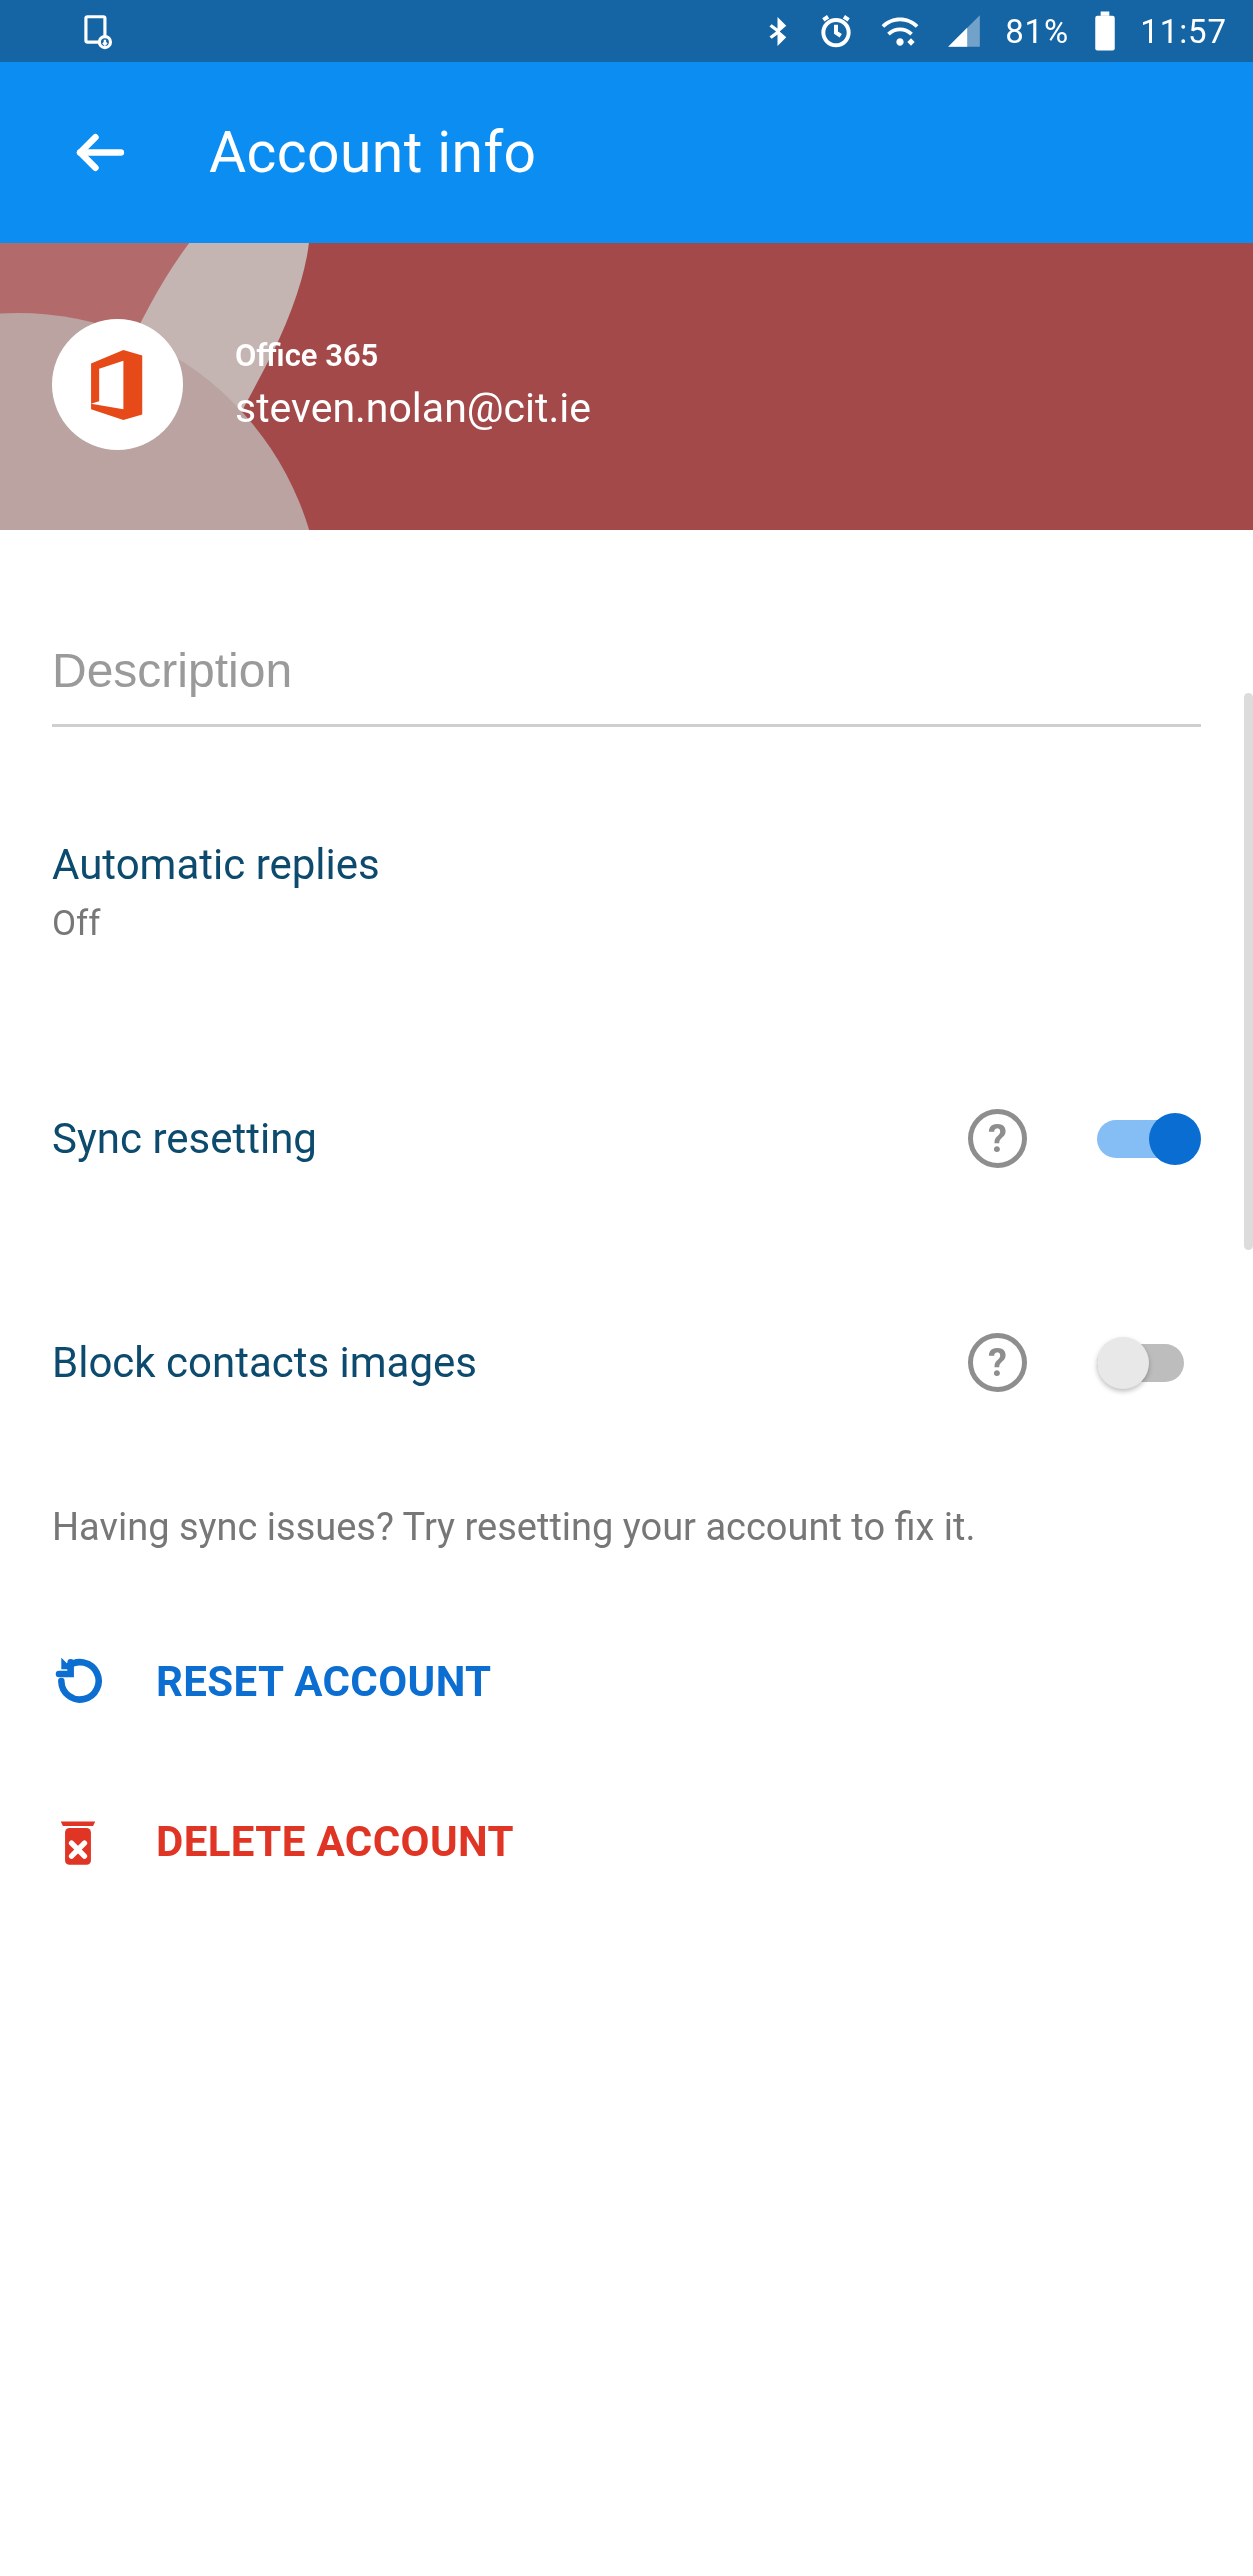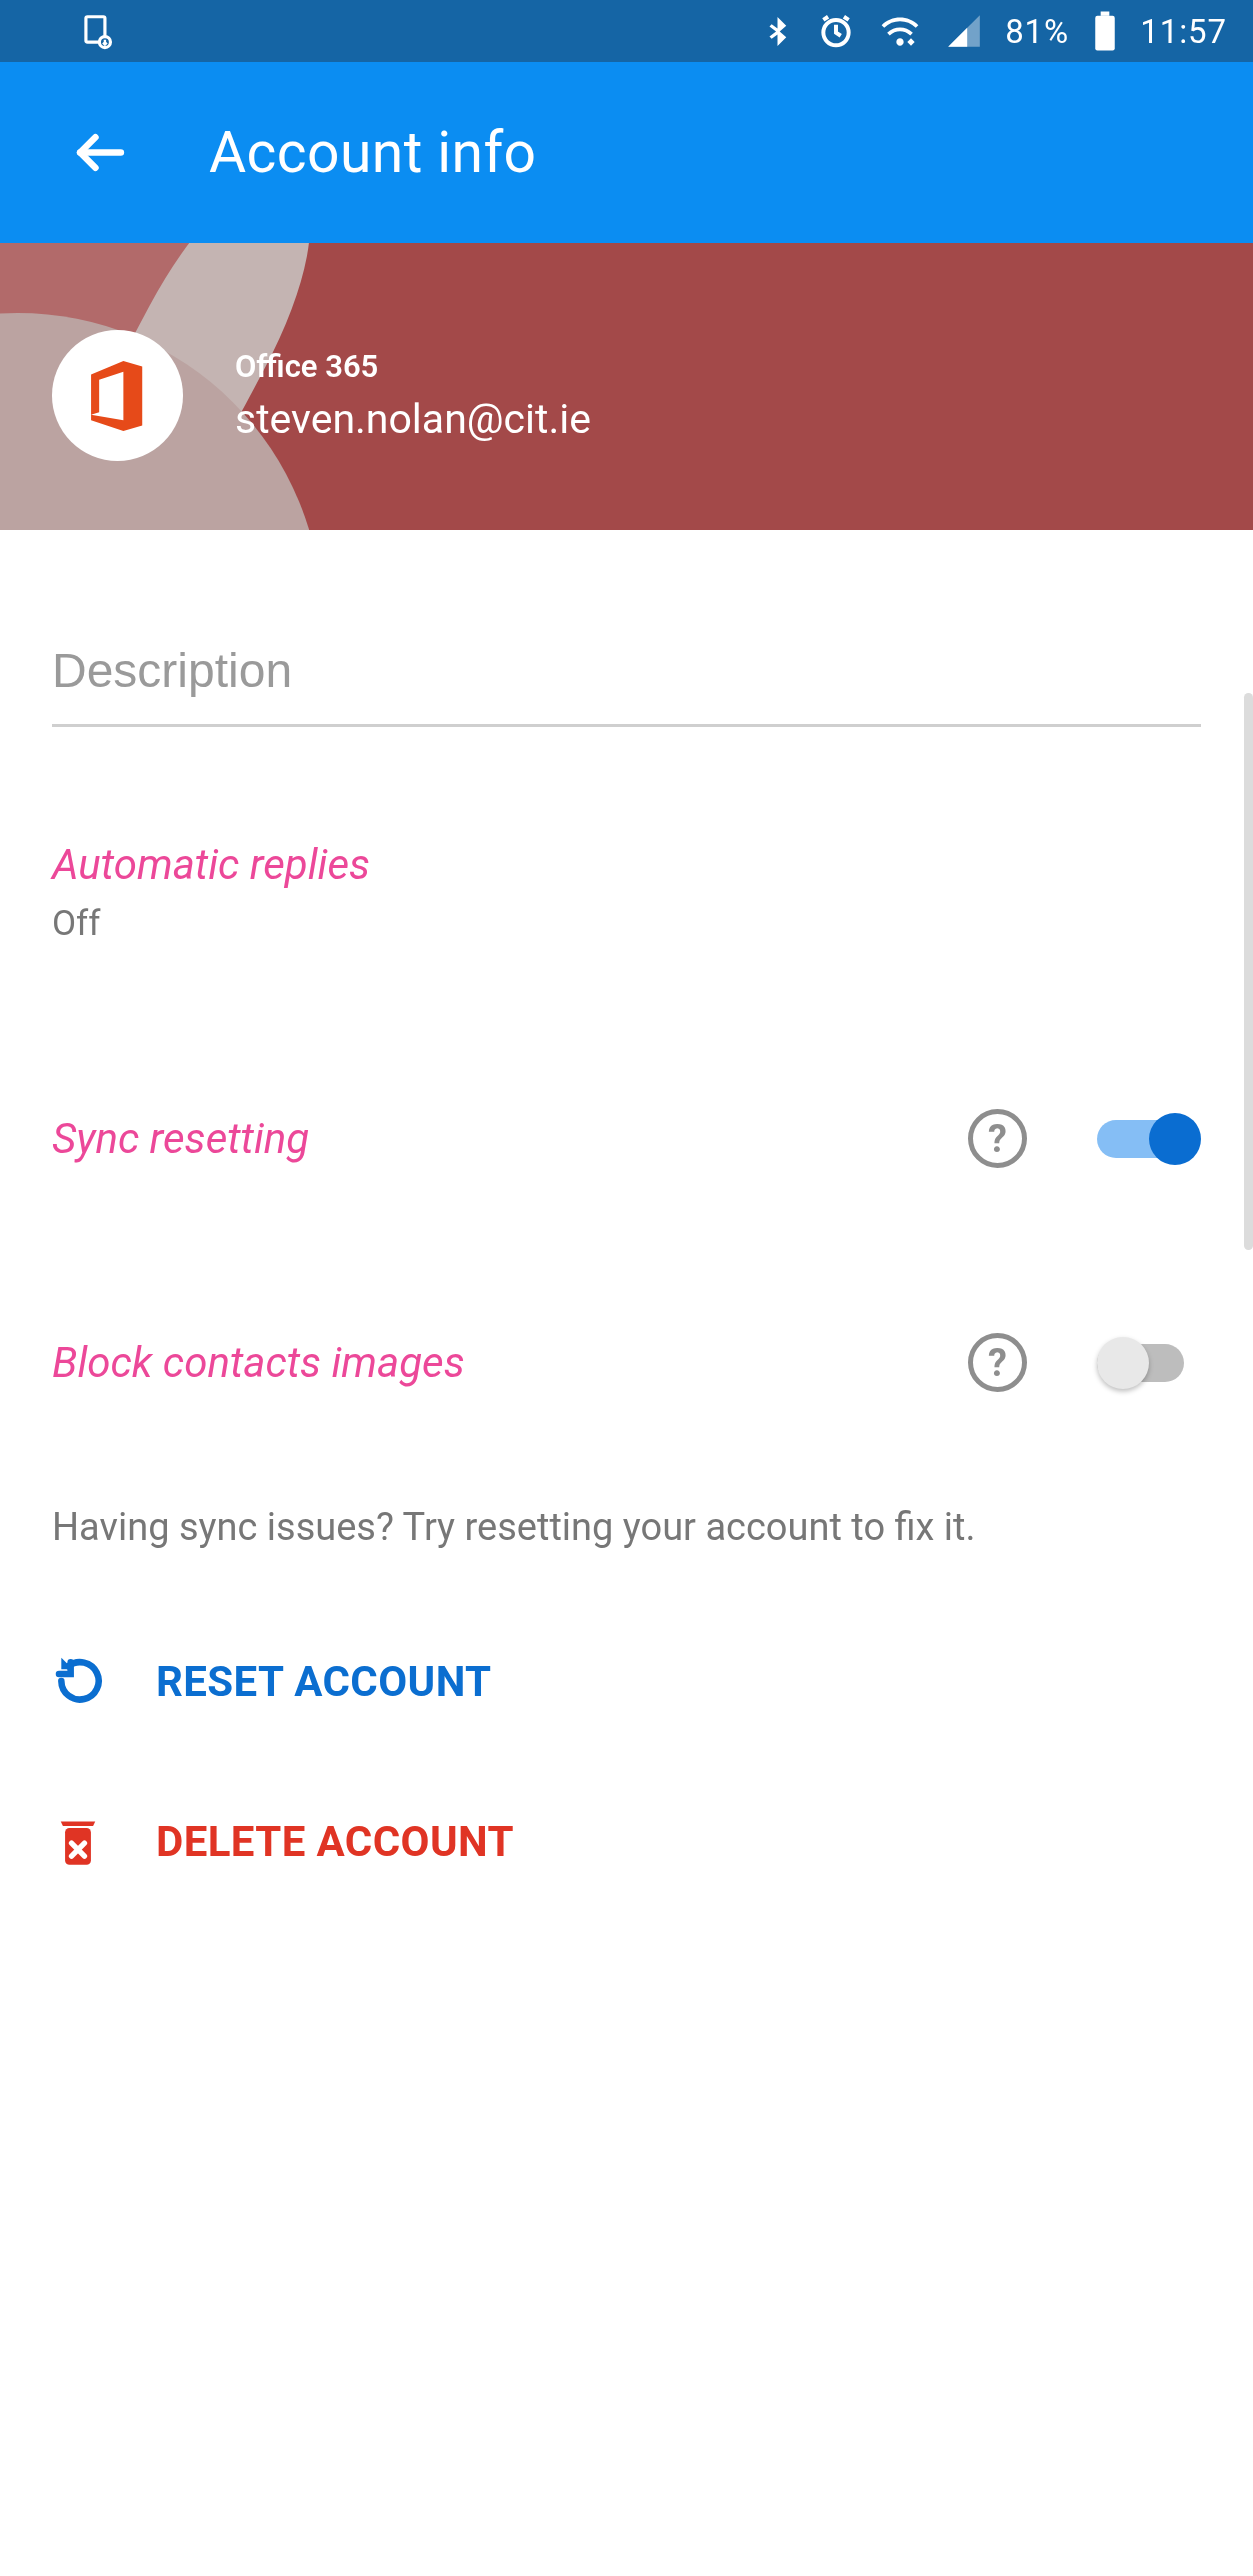--- a/index.html
+++ b/index.html
@@ -61,21 +61,21 @@
     .blob3 {
       width: 131px; height: 418px;
       background: #c4b4b2;
       left: 122px; top:-78px;
       transform: rotate(28deg);
       border-radius: 40% 40% 50% 50%;
     }
 
     .account-row {
       position: absolute;
-      left: 52px; top: 87px;
+      left: 52px; top: 76px;
       display: flex;
       align-items: center;
     }
     .avatar {
       width: 131px; height: 131px; border-radius: 50%;
       background: #fff; display:flex; align-items:center; justify-content:center;
     }
     .account-text { margin-left: 52px; color: #fff; }
     .provider { font-size: 31px; font-weight: 600; }
     .email { font-size: 41px; margin-top: 10.4px; }
@@ -90,21 +90,21 @@
       border-bottom: 3.5px solid #cfcfcf;
       font-size: 48px;
       color: #9a9a9a;
       padding: 0 0 26px 0;
       background: transparent;
       outline: none;
     }
     .desc-input::placeholder { color: #9a9a9a; }
 
     .item { padding-top: 113px; }
-    .item-title { font-size: 42px; color: #ec4899; font-style: italic; }
+    .item-title { font-size: 42px; color: #0c4a6e; }
     .item-sub { font-size: 35px; color: #777; margin-top: 14px; }
 
     .toggle-row {
       display: flex;
       align-items: center;
       padding-top: 165px;
     }
     .toggle-row .item-title { flex: 1; }
     .help-icon {
       width: 59px; height: 59px; border-radius: 50%;

